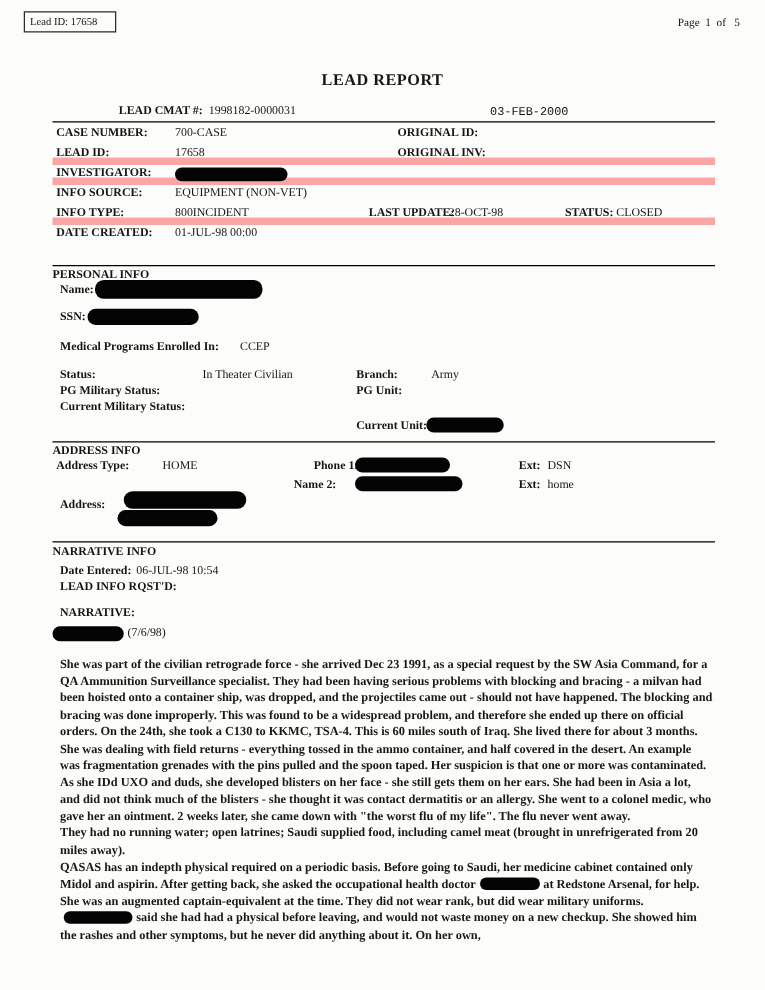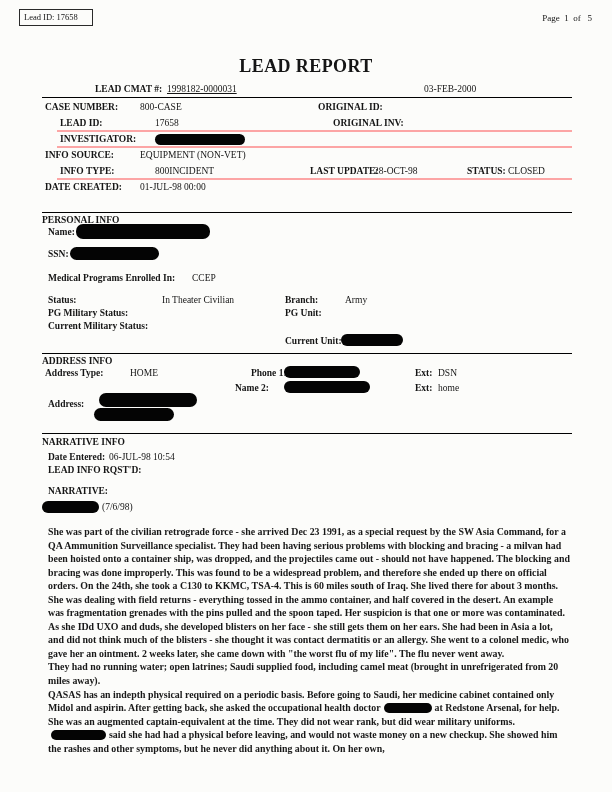--- a/index.html
+++ b/index.html
@@ -10,30 +10,30 @@
     background:#fcfcfa; color:#151515; overflow:hidden;
   }
   .b { font-weight:bold; }
   .leadid-box {
     position:absolute; left:19px; top:9px;
     border:1px solid #2a2a2a; padding:2px 14px 3px 4px; font-size:8.5px;
   }
   .page-num { position:absolute; right:20px; top:13px; font-size:9px; white-space:pre; }
   .doc-title {
     position:absolute; left:0; right:0; top:56px; text-align:center;
-    font-size:18px; font-weight:bold; letter-spacing:0.4px;
+    font-size:13px; font-weight:bold; letter-spacing:0.4px;
   }
   .cmat { position:absolute; left:0; top:84px; width:100%; height:13px; font-size:9.5px; }
   .cmat .c-lbl { position:absolute; left:95px; font-weight:bold;text-align:center; }
-  .cmat .c-val { position:absolute; left:167px;text-decoration:underline; }
-  .cmat .c-date { position:absolute; left:424px; }
+  .cmat .c-val { position:absolute; left:167px; }
+  .cmat .c-date { position:absolute; left:392px;font-family:Liberation Mono, monospace; }
   .rule { position:absolute; left:42px; width:530px; border-top:1.8px solid #000; }
   .case-table { position:absolute; left:42px; top:100px; width:530px; font-size:9.5px; }
   .crow { position:relative; height:16px; line-height:15.5px; }
-  .crow.sep { border-bottom:2px solid #fca5a5;margin-left:15px; }
+  .crow.sep { border-bottom:6px solid #fca5a5; }
   .cl { position:absolute; left:3px; font-weight:bold; white-space:nowrap; }
   .cv { position:absolute; left:98px; white-space:nowrap; }
   .cr { position:absolute; left:276px; font-weight:bold; white-space:nowrap;text-align:center; }
   .lu-l { position:absolute; left:253px; font-weight:bold; white-space:nowrap; }
   .lu-v { position:absolute; left:317px; white-space:nowrap; }
   .st-l { position:absolute; left:410px; font-weight:bold; white-space:nowrap; }
   .st-v { position:absolute; left:451px; white-space:nowrap; }
   .sect { position:absolute; left:42px; width:530px; font-size:9.5px; }
   .sect .f { position:absolute; white-space:nowrap; }
   .sec-title { position:absolute; left:0; top:0; font-weight:bold; white-space:nowrap; }
@@ -65,21 +65,21 @@
     <span class="c-lbl">LEAD CMAT #:</span>
     <span class="c-val">1998182-0000031</span>
     <span class="c-date">03-FEB-2000</span>
   </div>
 
   <div class="rule" style="top:97px"></div>
 
   <div class="case-table">
     <div class="crow">
       <span class="cl">CASE NUMBER:</span>
-      <span class="cv">800-CASE</span>
+      <span class="cv">700-CASE</span>
       <span class="cr">ORIGINAL ID:</span>
     </div>
     <div class="crow sep">
       <span class="cl">LEAD ID:</span>
       <span class="cv">17658</span>
       <span class="cr">ORIGINAL INV:</span>
     </div>
     <div class="crow sep">
       <span class="cl">INVESTIGATOR:</span>
       <span class="redact" style="left:98px;top:2px;width:90px;height:11px"></span>

